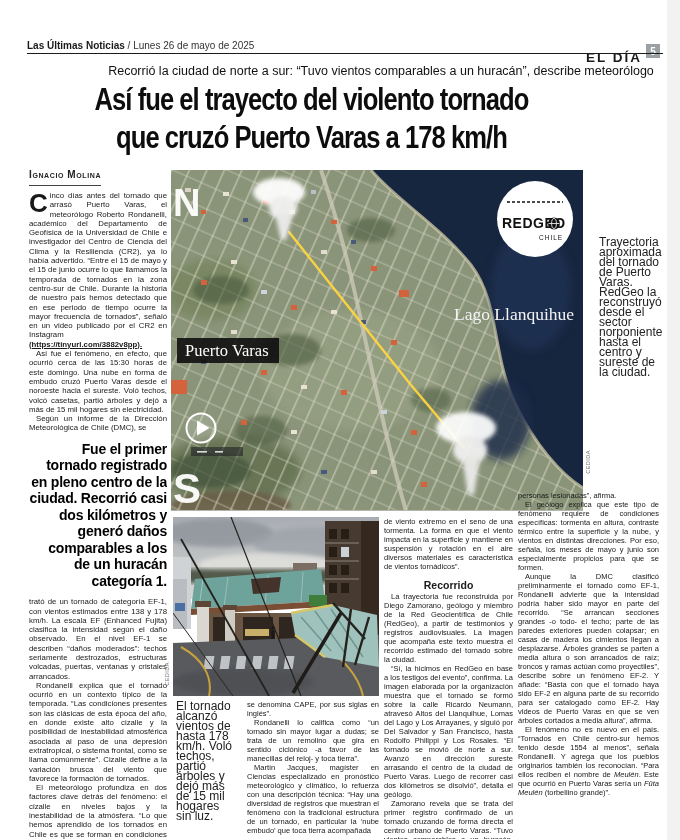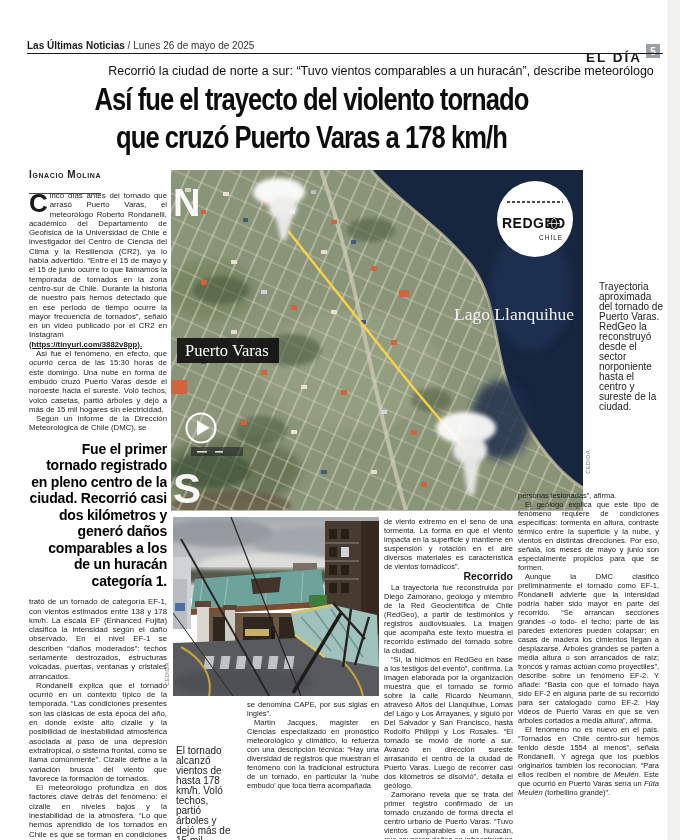--- a/index.html
+++ b/index.html
@@ -18,39 +18,39 @@
   #masthead-rule{left:27px;right:17px;top:53px;height:1.4px;background:#1b1b1b;}
 
   
   #kicker{left:0;top:64px;width:680px;text-align:center;font-size:12.5px;color:#111;margin-left:41px;}
   #headline{left:0;top:80px;width:623px;text-align:center;font-weight:700;
             font-size:32px;line-height:38px;letter-spacing:-1.2px;color:#0d0d0d;}
   .hl-line{display:block;transform:scaleX(0.8);transform-origin:50% 50%;white-space:nowrap;}
 
   
   #byline{left:29px;top:169px;font-variant:small-caps;font-weight:700;font-size:10px;
-          letter-spacing:.6px;border-bottom:1px solid #444;padding-bottom:13px;color:#222;}
+          letter-spacing:.6px;border-bottom:1px solid #444;padding-bottom:5px;color:#222;}
 
   
   .body-col{font-size:7.5px;line-height:9px;text-align:justify;color:#191919;overflow:hidden;}
   .body-col p{margin:0;text-indent:7px;}
   .body-col p.noind{text-indent:0;}
   #col1{left:29px;top:191px;width:138px;height:648px;font-size:7.8px;line-height:9.3px;}
   #col2{left:247px;top:700px;width:132px;height:139px;}
   #col3{left:384px;top:517px;width:129px;height:322px;}
   #col4{left:518px;top:491px;width:141px;height:322px;}
   .dropcap{float:left;font-size:26px;line-height:22px;font-weight:700;padding:1px 2px 0 0;}
   .link{text-decoration:underline;font-weight:700;}
   .it{font-style:italic;}
   #pull-quote{margin:8px 0;font-weight:700;font-size:14px;line-height:16.5px;text-align:right;
               text-indent:0;letter-spacing:-.2px;color:#000;}
-  #subhead-recorrido{font-weight:700;font-size:10.5px;margin:1px 0 2px;text-indent:0;text-align:right;}
-
-  
-  .caption{font-size:10px;line-height:10px;color:#222;text-align:left;margin-top:45px;}
+  #subhead-recorrido{font-weight:700;font-size:10.5px;margin:10px 0 2px;text-indent:0;text-align:center;}
+
+  
+  .caption{font-size:12px;line-height:10px;color:#222;text-align:left;}
   #map-caption{left:599px;top:237px;width:64px;}
   #photo-caption{left:176px;top:701px;width:60px;}
   .credit-vert{font-size:5.5px;color:#777;letter-spacing:.5px;
                writing-mode:vertical-rl;transform:rotate(180deg);}
   #map-credit{left:585px;top:450px;}
   #photo-credit{left:164px;top:662px;}
 
   #page-edge{right:0;top:0;width:13px;height:840px;background:#f2f2f0;}
   figure{margin:0;}
 </style>
@@ -309,20 +309,21 @@
         <rect x="98.3" y="113" width="3.6" height="9" fill="#1c1a18"></rect>
       </g>
     </svg>
   </figure>
 
   <div class="abs credit-vert" id="photo-credit">CEDIDA</div>
   <div class="abs caption" id="photo-caption">El tornado alcanzó vientos de hasta 178 km/h. Voló techos, partió árboles y dejó más de 15 mil hogares sin luz.</div>
 
   <div class="abs body-col" id="col2">
     <p class="noind">se denomina CAPE, por sus siglas en inglés”.</p>
+    <p>Rondanelli lo califica como “un tornado sin mayor lugar a dudas; se trata de un remolino que gira en sentido ciclónico -a favor de las manecillas del reloj- y toca tierra”.</p>
     <p>Martín Jacques, magíster en Ciencias especializado en pronóstico meteorológico y climático, lo refuerza con una descripción técnica: “Hay una diversidad de registros que muestran el fenómeno con la tradicional estructura de un tornado, en particular la ‘nube embudo’ que toca tierra acompañada</p>
   </div>
 
   <div class="abs body-col" id="col3">
     <p class="noind">de viento extremo en el seno de una tormenta. La forma en que el viento impacta en la superficie y mantiene en suspensión y rotación en el aire diversos materiales es característica de vientos tornádicos”.</p>
     <p class="noind" id="subhead-recorrido">Recorrido</p>
     <p>La trayectoria fue reconstruida por Diego Zamorano, geólogo y miembro de la Red Geocientífica de Chile (RedGeo), a partir de testimonios y registros audiovisuales. La imagen que acompaña este texto muestra el recorrido estimado del tornado sobre la ciudad.</p>
     <p>“Sí, la hicimos en RedGeo en base a los testigos del evento”, confirma. La imagen elaborada por la organización muestra que el tornado se formó sobre la calle Ricardo Neumann, atravesó Altos del Llanquihue, Lomas del Lago y Los Arrayanes, y siguió por Del Salvador y San Francisco, hasta Rodolfo Philippi y Los Rosales. “El tornado se movió de norte a sur. Avanzó en dirección sureste arrasando el centro de la ciudad de Puerto Varas. Luego de recorrer casi dos kilómetros se disolvió”, detalla el geólogo.</p>
     <p>Zamorano revela que se trata del primer registro confirmado de un tornado cruzando de forma directa el centro urbano de Puerto Varas. “Tuvo vientos comparables a un huracán, que causaron daños en infraestructura y</p>
   </div>

